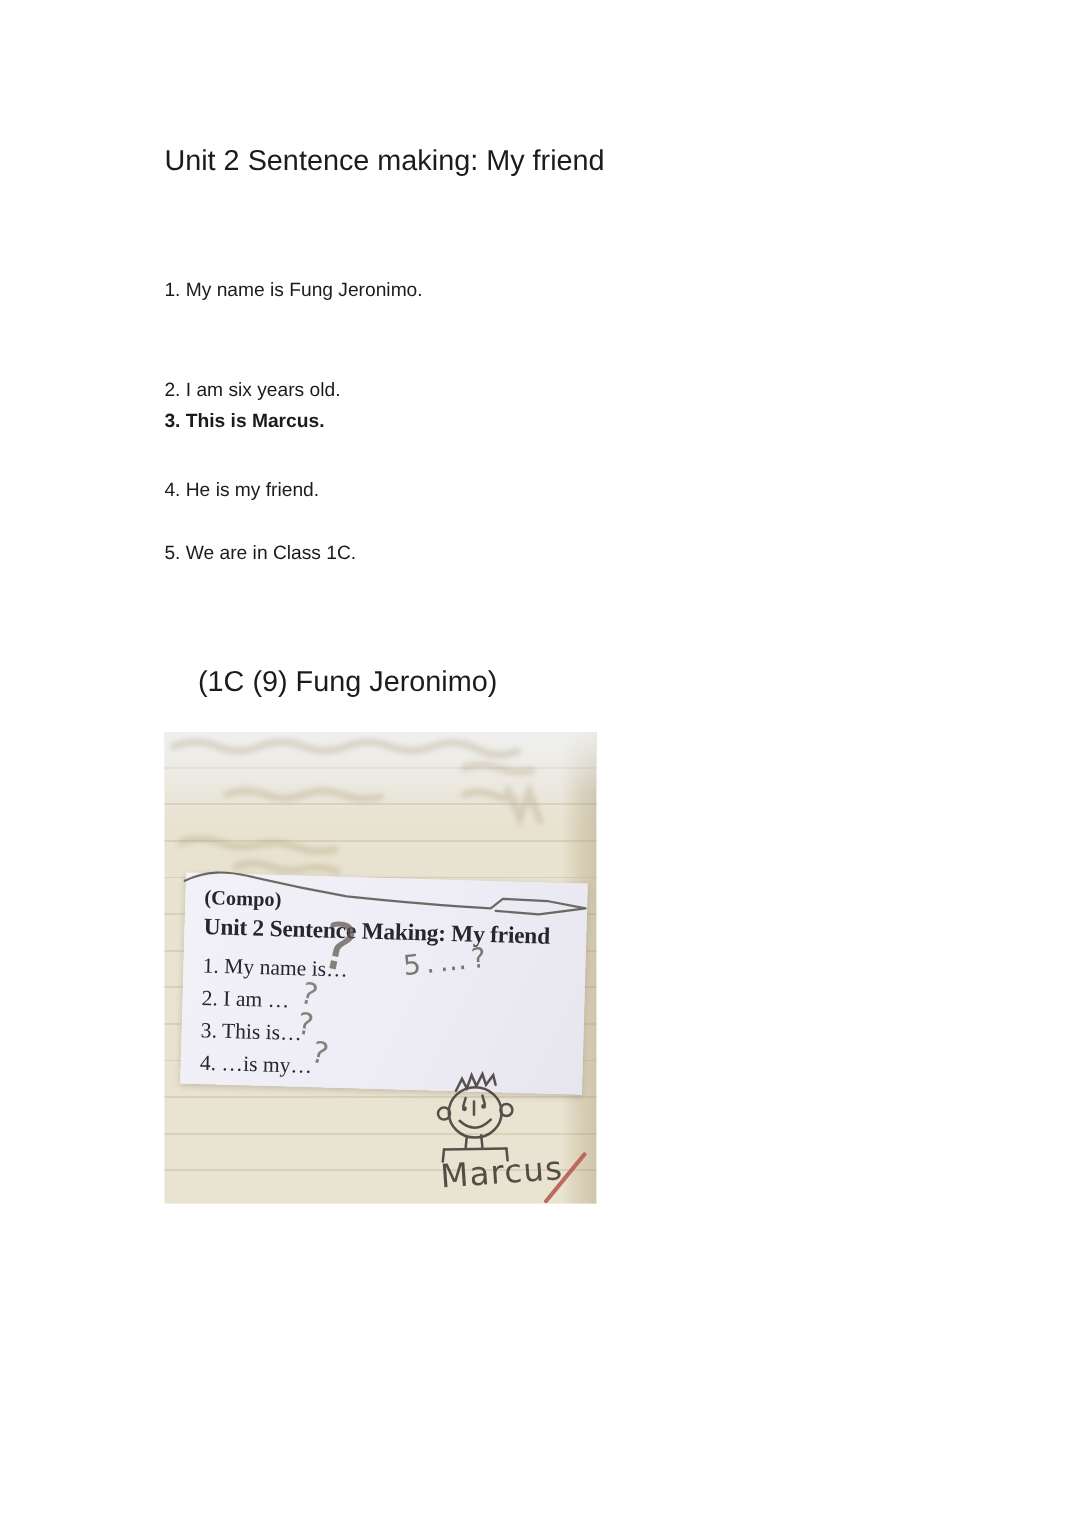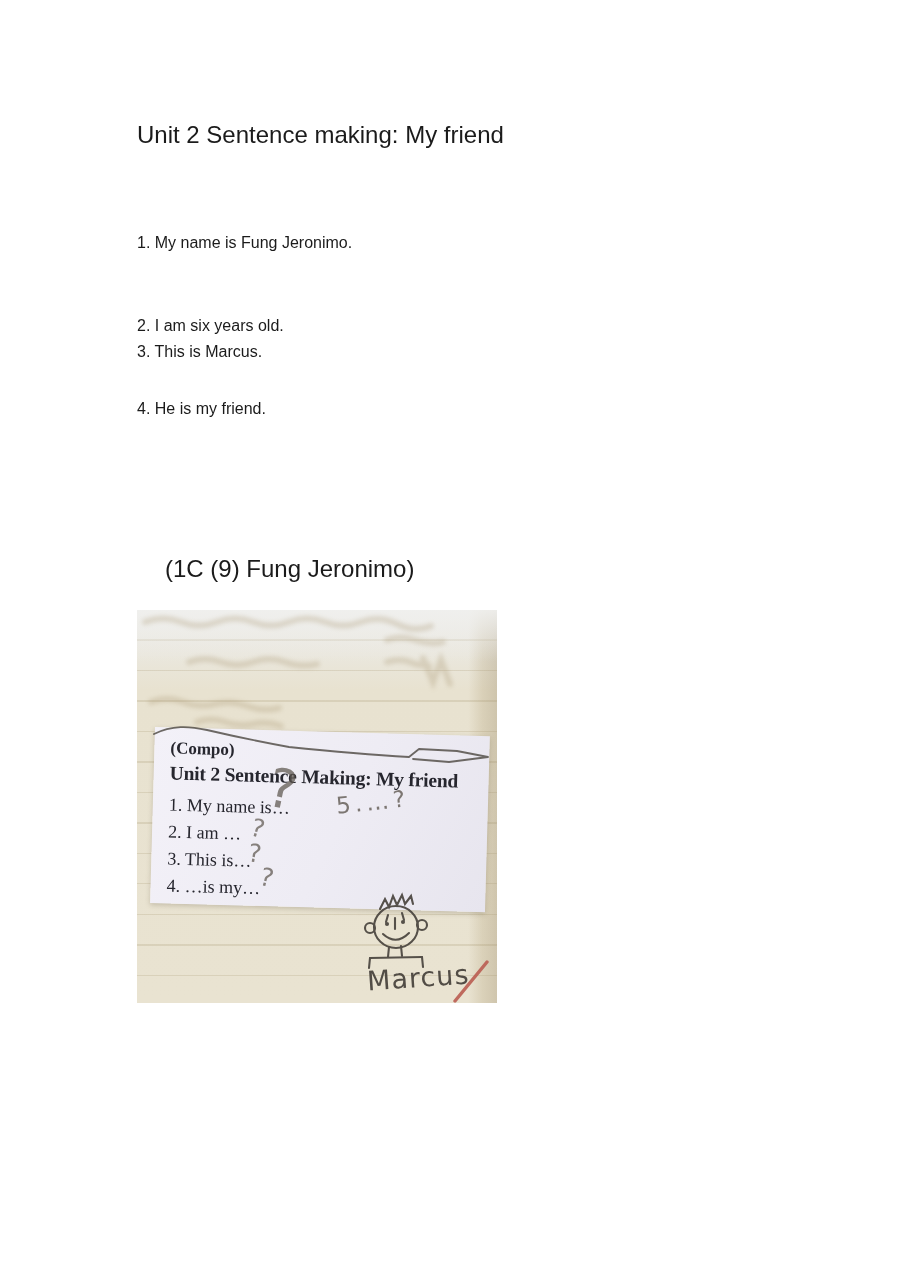--- a/index.html
+++ b/index.html
@@ -24,21 +24,21 @@
   .sentence {
     position: absolute;
     left: 137px;
     font-size: 16px;
     line-height: 30px;
     color: #1b1b1b;
     white-space: nowrap;
   }
   .s0 { top: 228px; }
   .s1 { top: 283px; margin-top: 28px; }
-  .s2 { top: 337px; }
+  .s2 { top: 337px; font-weight: bold; }
   .s3 { top: 394px; }
   .s4 { top: 447px; }
   .byline {
     position: absolute;
     left: 137px;
     top: 553px;
     font-size: 24px;
     line-height: 32px;
     color: #1b1b1b;
     margin-left: 28px;
@@ -134,20 +134,21 @@
 <body>
 
 <div class="page">
 
   <div class="doc-title">Unit 2 Sentence making: My friend</div>
 
   <div class="sentence s0">1. My name is Fung Jeronimo.</div>
   <div class="sentence s1">2. I am six years old.</div>
   <div class="sentence s2">3. This is Marcus.</div>
   <div class="sentence s3">4. He is my friend.</div>
+  <div class="sentence s4">5. We are in Class 1C.</div>
 
   <div class="byline">(1C (9) Fung Jeronimo)</div>
 
   <div class="photo">
 
     <div class="photo-top-light"></div>
 
     <svg class="bleed-svg" viewBox="0 0 360 393">
       <defs>
         <filter id="blur2">

